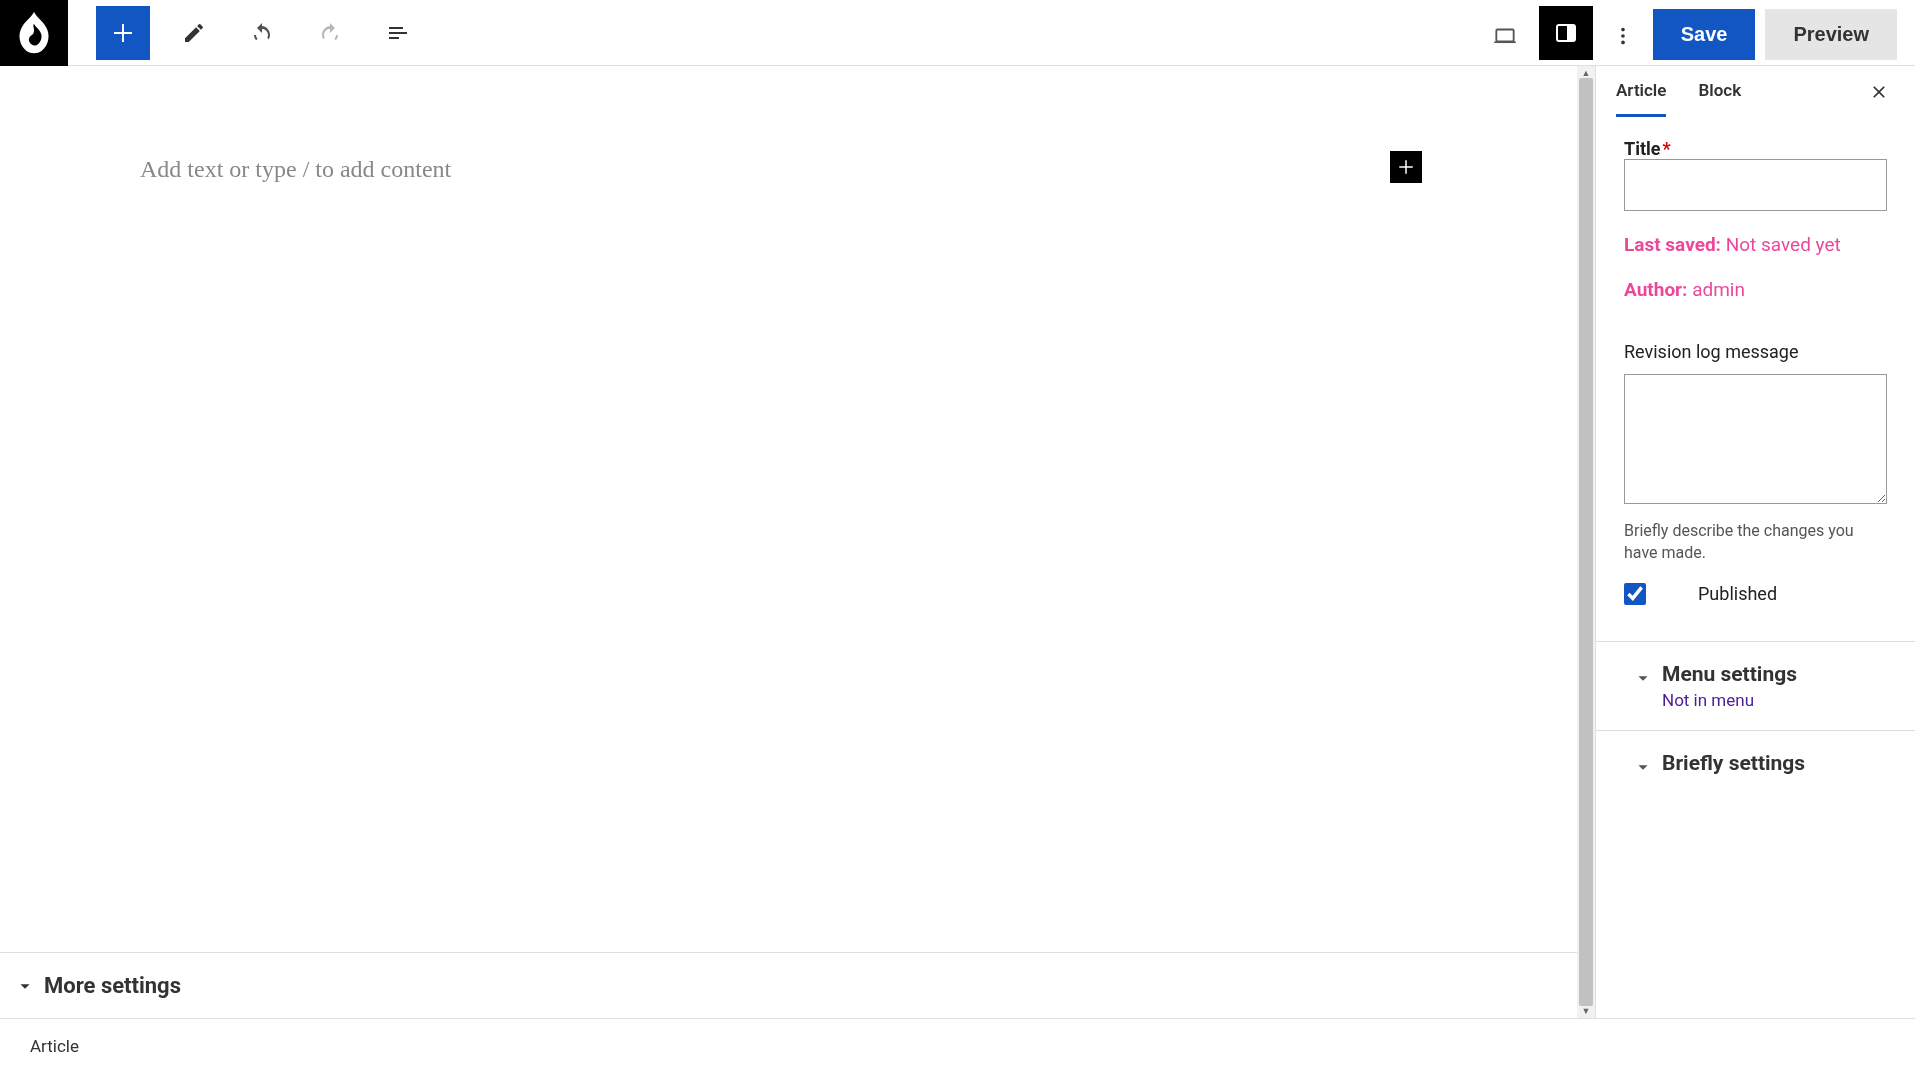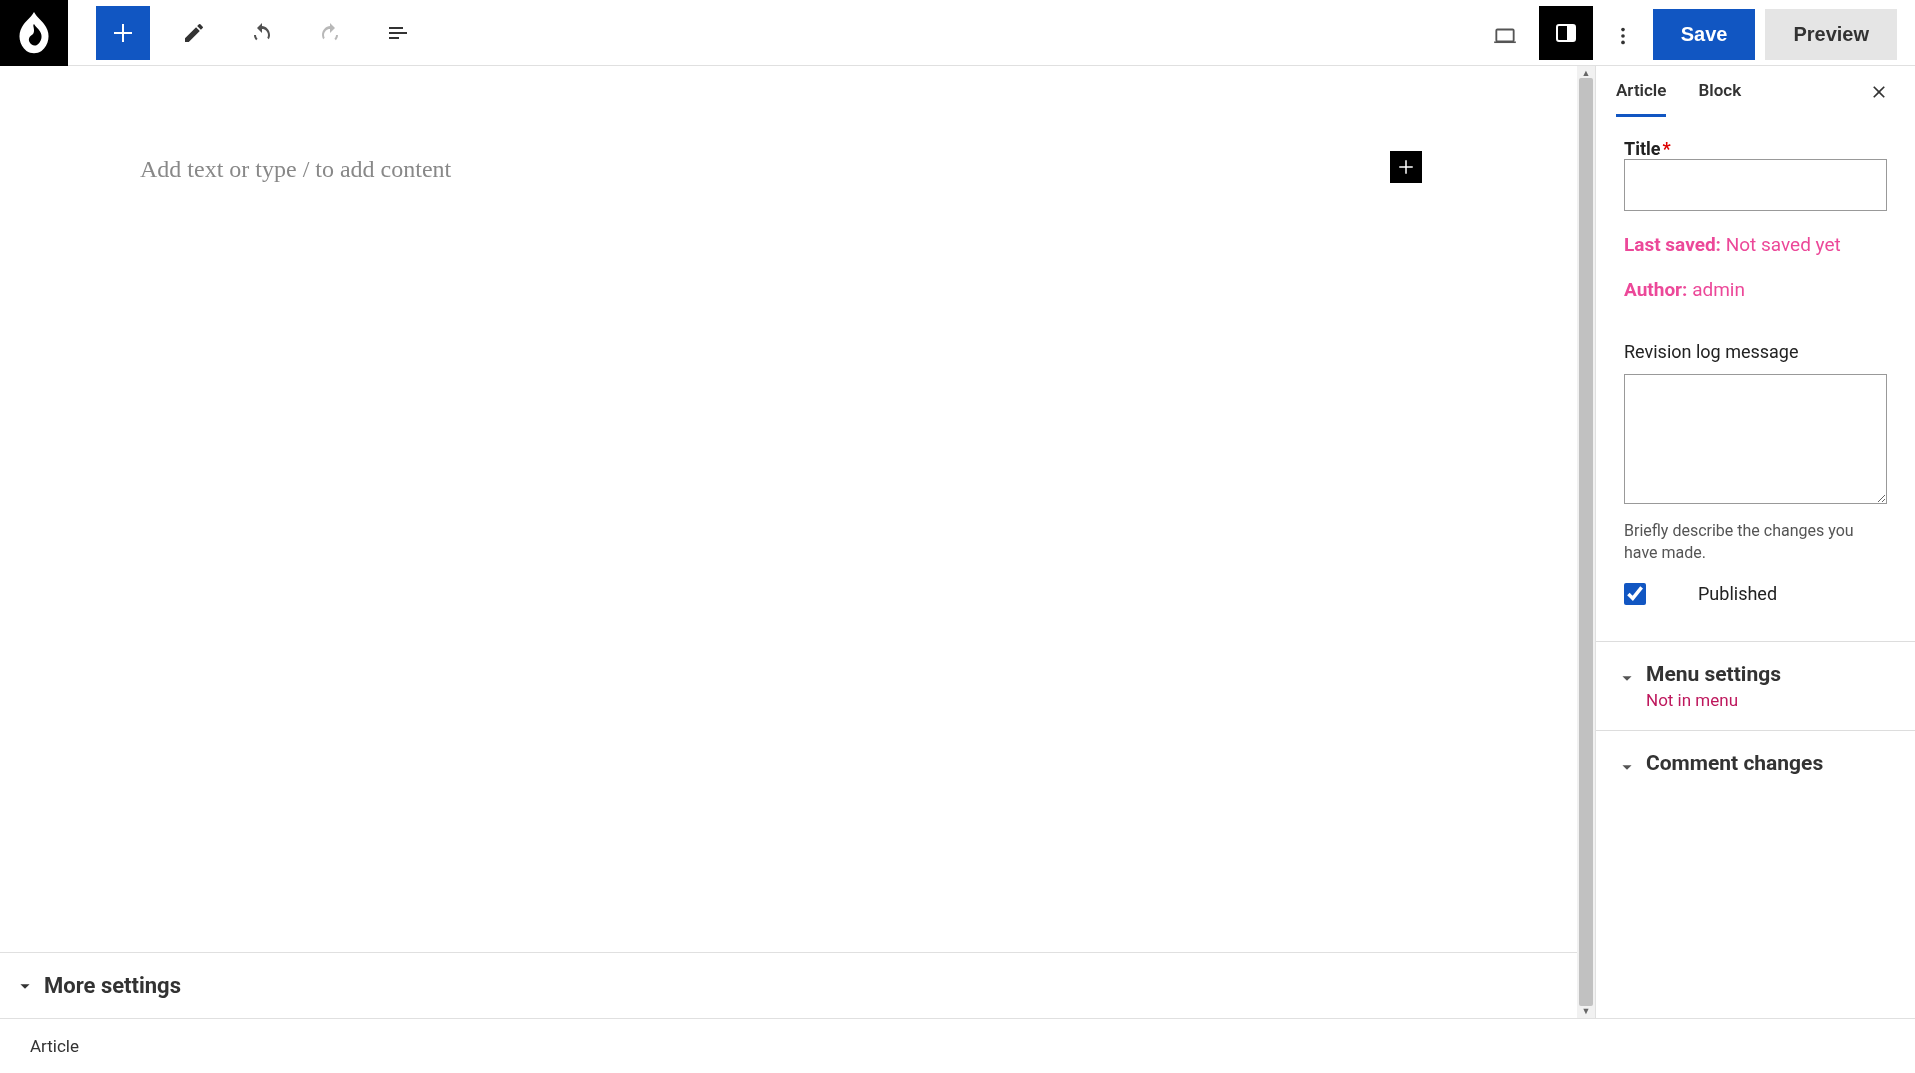--- a/index.html
+++ b/index.html
@@ -314,21 +314,21 @@
       cursor: pointer;
     }
     .checkbox-row label {
       font-size: 18px;
       color: #222;
       cursor: pointer;
       margin-left: 40px;
     }
     .sidebar-section {
       border-top: 1px solid #ddd;
-      padding: 20px 20px;
+      padding: 20px 36px;
       display: flex;
       align-items: flex-start;
       gap: 8px;
       cursor: pointer;
       margin: 0 -28px;
     }
     .sidebar-section-first {
       margin-top: 36px;
     }
     .section-chevron {
@@ -340,21 +340,21 @@
     .section-content {
       flex: 1;
     }
     .section-title {
       font-size: 21px;
       font-weight: 700;
       color: #333;
     }
     .section-sub {
       font-size: 17px;
-      color: #be185d;
+      color: #4c1d95;
       margin-top: 4px;
     }
     .footer {
       height: 55px;
       border-top: 1px solid #e0e0e0;
       display: flex;
       align-items: center;
       padding: 0 30px;
       font-size: 17px;
       color: #333;
@@ -492,21 +492,21 @@
           <div class="section-title">Menu settings</div>
           <div class="section-sub">Not in menu</div>
         </div>
       </div>
 
       <div class="sidebar-section">
         <svg class="section-chevron" viewBox="0 0 24 24">
             <path d="M7 10l5 5 5-5z" fill="#555"></path>
           </svg>
         <div class="section-content">
-          <div class="section-title">Comment changes</div>
+          <div class="section-title">Briefly settings</div>
         </div>
       </div>
     </div>
   </div>
 </div>
 
 <div class="footer">
   <span>Article</span>
 </div>
 

